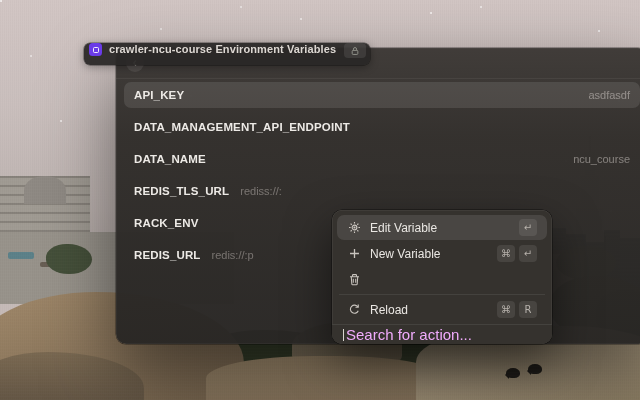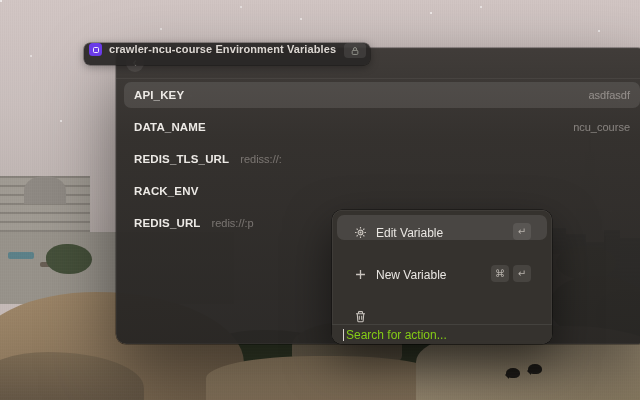--- a/index.html
+++ b/index.html
@@ -60,34 +60,34 @@
   .row.sel{background:rgba(255,255,255,.10);}
   .row-name{font-size:11.5px;font-weight:700;color:#edeae6;letter-spacing:.15px;white-space:nowrap;}
   .row-sub{margin-left:11px;font-size:11px;color:rgba(233,227,221,.38);white-space:nowrap;}
   .row-value{margin-left:auto;font-size:11px;color:rgba(233,227,221,.45);white-space:nowrap;}
 
   
   .panel{position:absolute;left:332px;top:210px;width:220px;height:134px;border-radius:10px;z-index:20;overflow:hidden;
     background:rgba(54,51,47,.985);
     box-shadow:0 18px 45px rgba(0,0,0,.5),0 0 0 .5px rgba(0,0,0,.6),inset 0 0 0 .5px rgba(255,255,255,.10);
     padding:5px 5px 0;}
-  .mrow{height:25px;margin-bottom:17px;border-radius:7px;display:flex;align-items:flex-end;gap:8px;padding:0 16px;}
+  .mrow{height:25px;margin-bottom:1px;border-radius:7px;display:flex;align-items:center;gap:8px;padding:0 10px;}
   .mrow.sel{background:rgba(255,255,255,.10);}
   .micon{width:15px;height:15px;display:flex;align-items:center;justify-content:center;color:#c9c4be;flex:0 0 auto;}
   .mlabel{font-size:12px;font-weight:500;color:#eae7e3;white-space:nowrap;}
   .keys{margin-left:auto;display:flex;gap:4px;}
   .kcap{min-width:18px;height:17px;padding:0 3px;border-radius:4px;background:rgba(255,255,255,.09);
     display:flex;align-items:center;justify-content:center;font-family:"DejaVu Sans",sans-serif;
     font-size:10px;color:#b6b1ab;}
   .mdivider{height:1px;margin:2px 2px;background:rgba(255,255,255,.08);}
   .msection{padding:3px 6px 2px;font-size:10.5px;color:#8d8882;}
   .panel-footer{position:absolute;left:0;right:0;bottom:0;height:20px;background:rgba(54,51,47,.99);
     border-top:1px solid rgba(255,255,255,.08);display:flex;align-items:center;padding:0 11px;}
   .caret{width:1px;height:12px;background:#d8d4cf;margin-right:2px;}
-  .search-ph{font-size:12px;color:#84cc16;}
+  .search-ph{font-size:15px;color:#f0abfc;}
 </style>
 </head>
 <body>
 
 <div id="stage">
 
   <div class="bg">
     <div class="sky"></div>
     <div class="specks"></div>
 
@@ -149,20 +149,24 @@
           <path d="M9.5 4 6 8l3.5 4"></path>
         </svg>
       </span>
     </div>
     <div class="list">
       <div class="row sel">
         <span class="row-name">API_KEY</span>
         <span class="row-value">asdfasdf</span>
       </div>
       <div class="row">
+        <span class="row-name">DATA_MANAGEMENT_API_ENDPOINT</span>
+        <span class="row-value"></span>
+      </div>
+      <div class="row">
         <span class="row-name">DATA_NAME</span>
         <span class="row-value">ncu_course</span>
       </div>
       <div class="row">
         <span class="row-name">REDIS_TLS_URL</span>
         <span class="row-sub">rediss://:</span>
       </div>
       <div class="row">
         <span class="row-name">RACK_ENV</span>
         <span class="row-value"></span>

